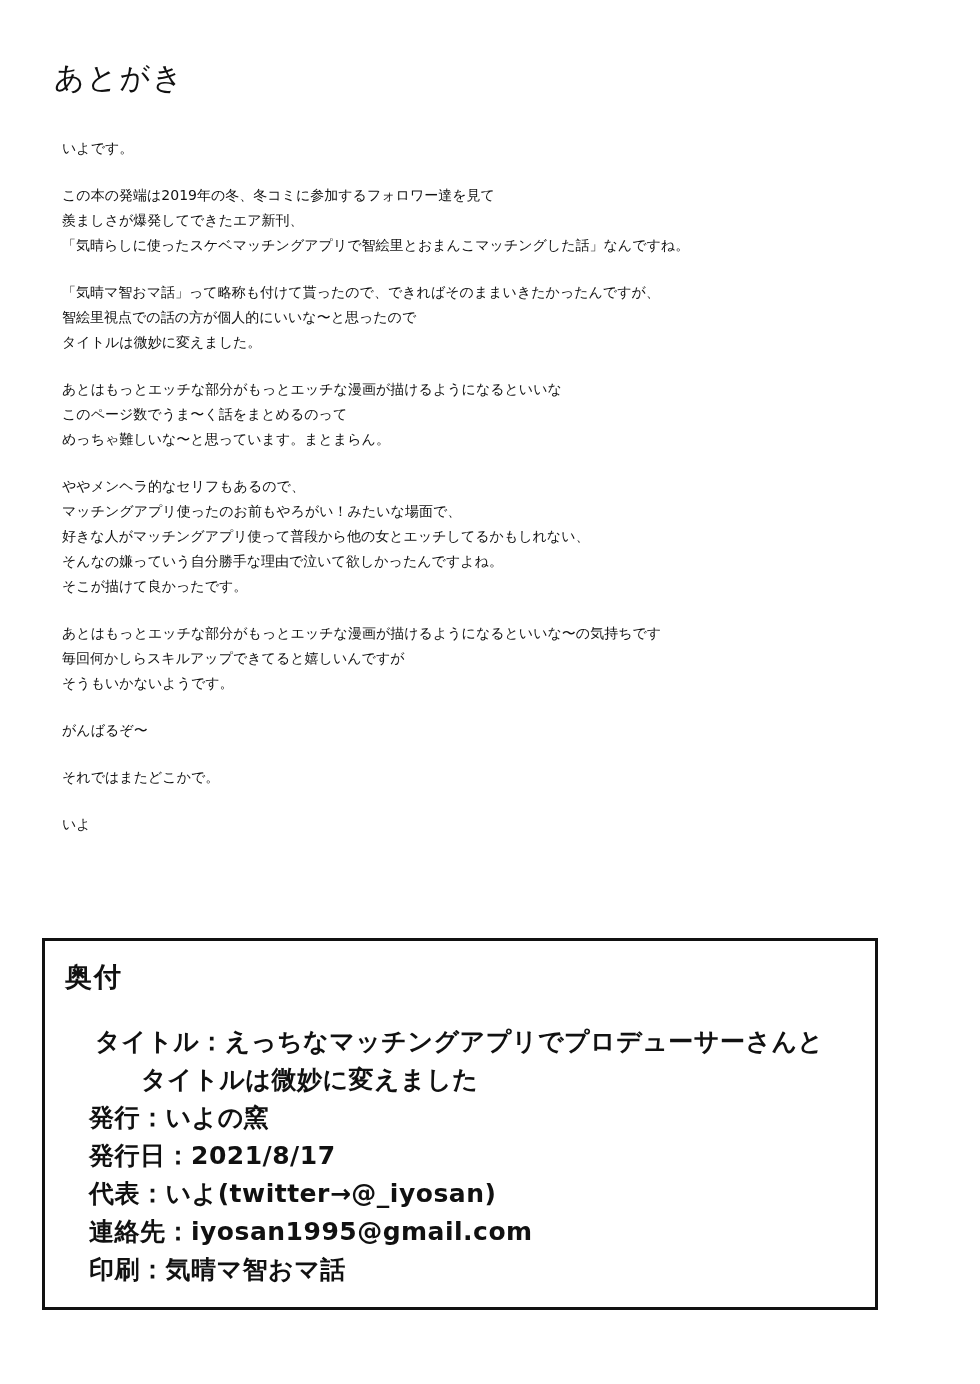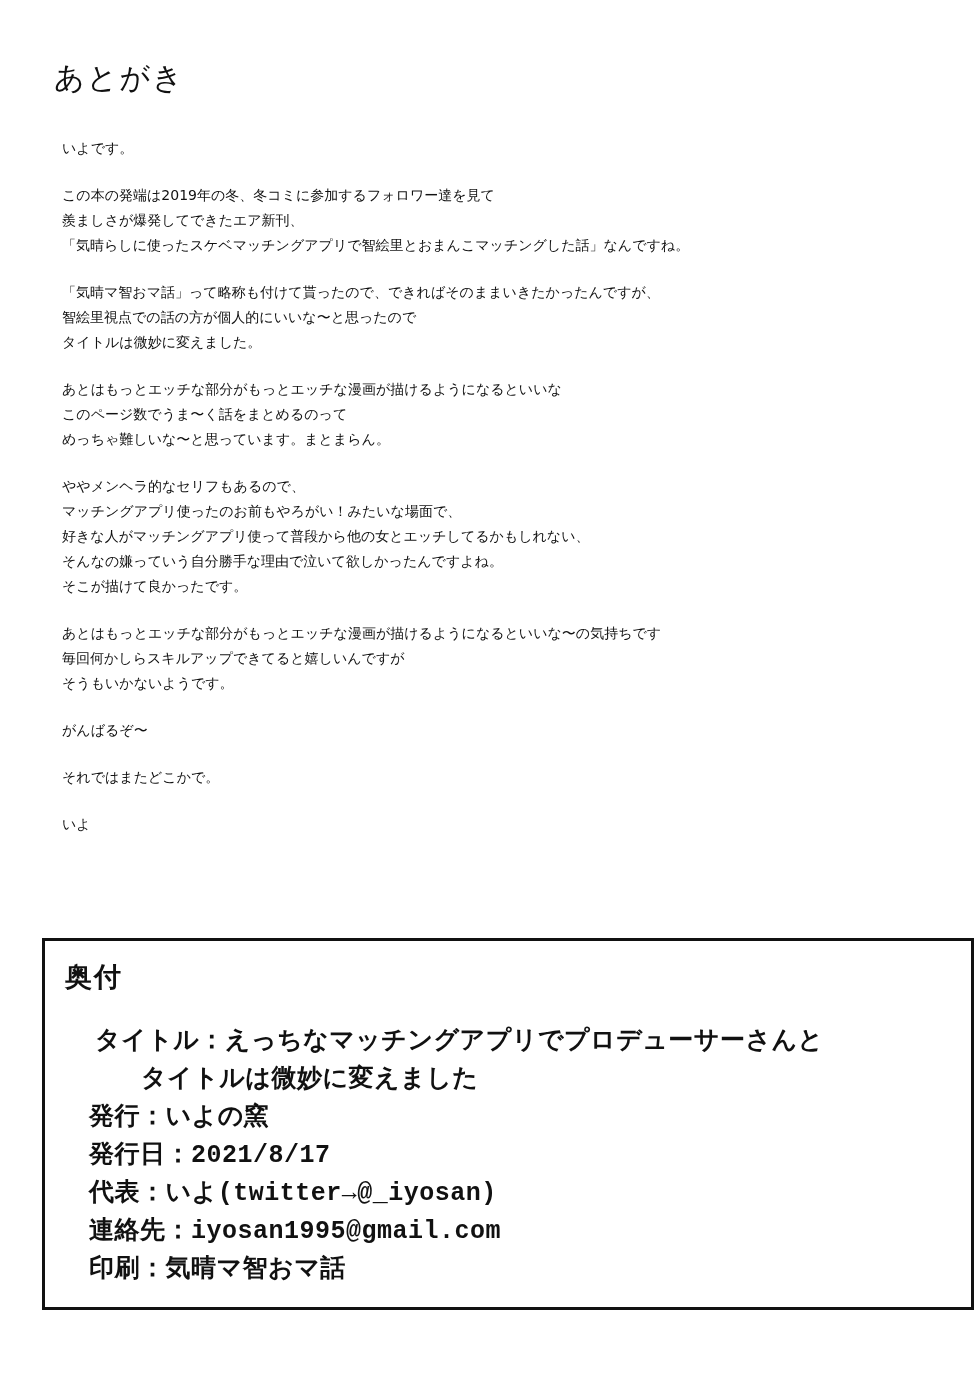--- a/index.html
+++ b/index.html
@@ -49,21 +49,21 @@
   .para .line {
     display: block;
     white-space: pre;
   }
 
   
   .colophon {
     position: absolute;
     left: 42px;
     top: 938px;
-    width: 932px;
+    width: 836px;
     height: 372px;
     border: 3px solid #111111;
     box-sizing: border-box;
     background: #ffffff;
   }
   .colophon-title {
     position: absolute;
     left: 20px;
     top: 18px;
     font-size: 27px;
@@ -78,21 +78,20 @@
     width: 830px;
     font-size: 25px;
     line-height: 38px;
     font-weight: bold;
     color: #111111;
     letter-spacing: 0.5px;
   }
   .field {
     display: block;
     white-space: pre;
-    font-family: Liberation Mono, monospace;
   }
   .field.indent {
     padding-left: 52px;
   }
   .field.title-line1 {
     padding-left: 6px;
   }
 </style>
 </head>
 <body>

